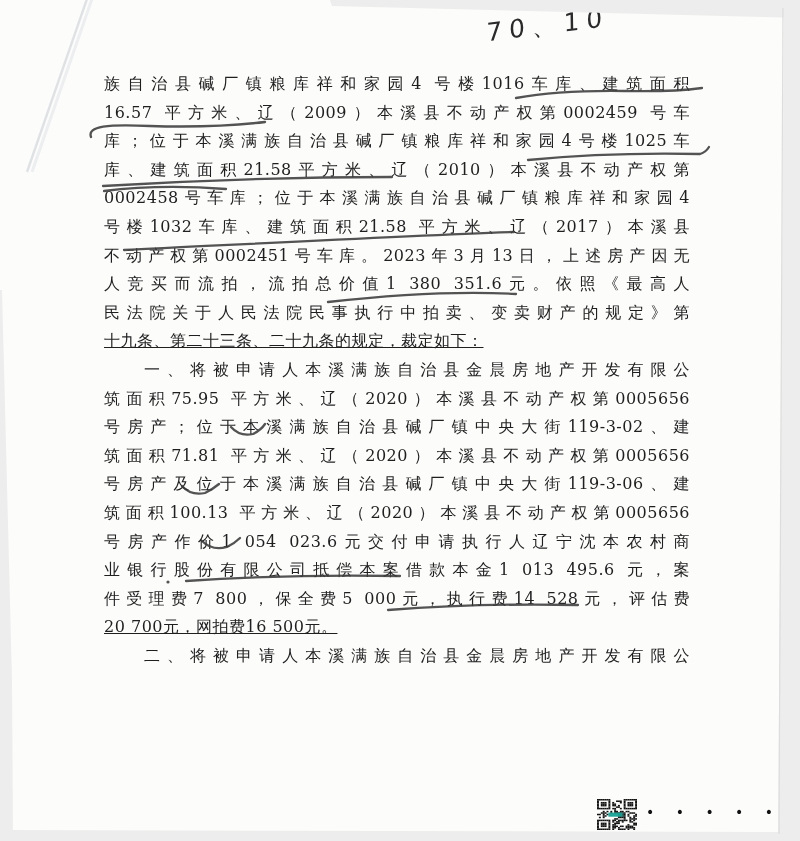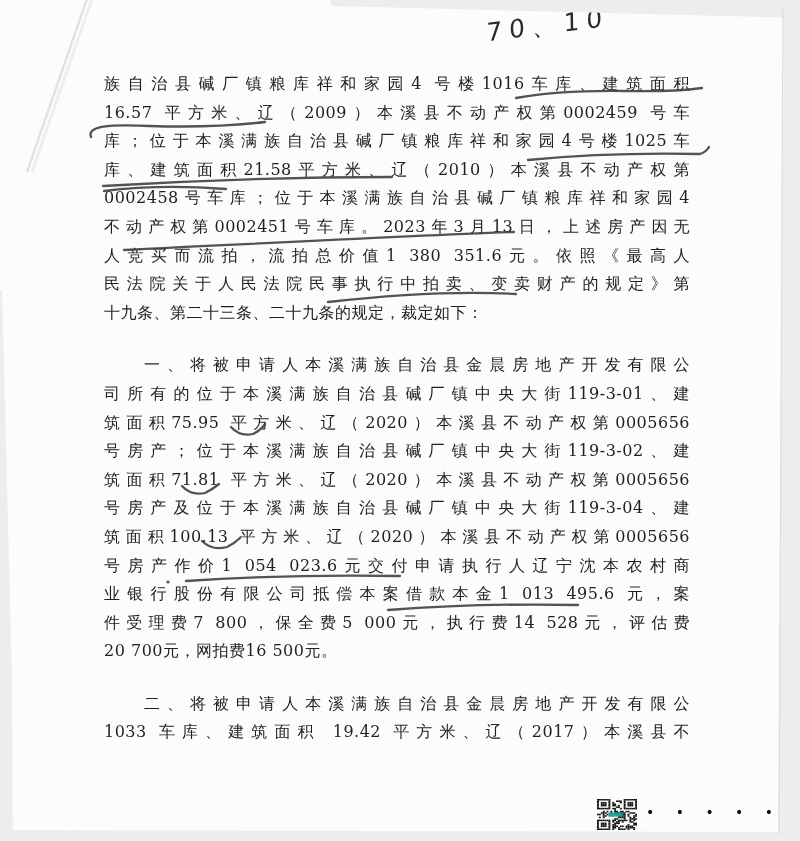--- a/index.html
+++ b/index.html
@@ -21,22 +21,22 @@
   
   .doc{
     position:absolute;left:104px;top:70px;width:586px;z-index:2;
     font-size:16px;line-height:28.6px;color:var(--ink);
     text-rendering:optimizeLegibility;
   }
   .doc .line{
     text-align:justify;text-align-last:justify;
     letter-spacing:0.5px;height:28.6px;overflow:visible;
   }
-  .doc .line.noj{text-align:right;text-align-last:left;}
-  .doc .line.ind{padding-left:40px;margin-top:24px;}
+  .doc .line.noj{text-align:right;text-align-last:left;text-decoration:underline;}
+  .doc .line.ind{padding-left:40px;}
   
   .pen{position:absolute;inset:0;width:800px;height:841px;z-index:3;pointer-events:none;}
   .pen path{fill:none;stroke:var(--pen);stroke-width:2.3;stroke-linecap:round;opacity:.88;}
   .pen .dotmark{fill:var(--pen);stroke:none;opacity:.88;}
   
   .qr{position:absolute;left:597px;top:799px;z-index:2;}
   .dots{
     position:absolute;left:646px;top:804px;z-index:2;
     font-family:"DejaVu Sans","Liberation Sans",sans-serif;
     font-size:14px;color:#111;letter-spacing:8.5px;white-space:nowrap;
@@ -48,37 +48,36 @@
 <div class="stage">
 
   <div class="handwriting">70、10</div>
 
   <div class="doc" id="doc">
       <div class="line">族自治县碱厂镇粮库祥和家园4 号楼1016车库、建筑面积</div>
       <div class="line">16.57 平方米、辽（2009）本溪县不动产权第0002459 号车</div>
       <div class="line">库；位于本溪满族自治县碱厂镇粮库祥和家园4号楼1025车</div>
       <div class="line">库、建筑面积21.58平方米、辽（2010）本溪县不动产权第</div>
       <div class="line">0002458号车库；位于本溪满族自治县碱厂镇粮库祥和家园4</div>
+      <div class="line">号楼1032车库、建筑面积21.58 平方米、辽（2017）本溪县</div>
       <div class="line">不动产权第0002451号车库。2023年3月13日，上述房产因无</div>
       <div class="line">人竞买而流拍，流拍总价值1 380 351.6元。依照《最高人</div>
       <div class="line">民法院关于人民法院民事执行中拍卖、变卖财产的规定》第</div>
       <div class="line noj">十九条、第二十三条、二十九条的规定，裁定如下：</div>
       <div class="line ind">一、将被申请人本溪满族自治县金晨房地产开发有限公</div>
-      <div class="line">司所有的位于本溪满族自治县碱厂镇中央大街119-3-01、建</div>
       <div class="line">筑面积75.95 平方米、辽（2020）本溪县不动产权第0005656</div>
       <div class="line">号房产；位于本溪满族自治县碱厂镇中央大街119-3-02、建</div>
       <div class="line">筑面积71.81 平方米、辽（2020）本溪县不动产权第0005656</div>
-      <div class="line">号房产及位于本溪满族自治县碱厂镇中央大街119-3-04、建</div>
+      <div class="line">号房产及位于本溪满族自治县碱厂镇中央大街119-3-06、建</div>
       <div class="line">筑面积100.13 平方米、辽（2020）本溪县不动产权第0005656</div>
       <div class="line">号房产作价1 054 023.6元交付申请执行人辽宁沈本农村商</div>
       <div class="line">业银行股份有限公司抵偿本案借款本金1 013 495.6 元，案</div>
       <div class="line">件受理费7 800，保全费5 000元，执行费14 528元，评估费</div>
       <div class="line noj">20 700元，网拍费16 500元。</div>
       <div class="line ind">二、将被申请人本溪满族自治县金晨房地产开发有限公</div>
-      <div class="line">1033 车库、建筑面积 19.42 平方米、辽（2017）本溪县不</div>
     </div>
 
   <svg class="pen" viewBox="0 0 800 841">
     <path d="M516,98 Q560,90 625,91 Q672,92 702,88"></path>
     <path d="M91,137 C87,126 108,124 150,126 Q215,128 265,122"></path>
     <path d="M528,160 Q610,152 700,154 Q706,152 709,147"></path>
     <path d="M103,186 Q250,177 392,177"></path>
     <path d="M104,191 Q160,184 226,189"></path>
     <path d="M124,250 C230,245 400,236 514,232"></path>
     <path d="M328,302 C390,295 462,291 516,294"></path>

